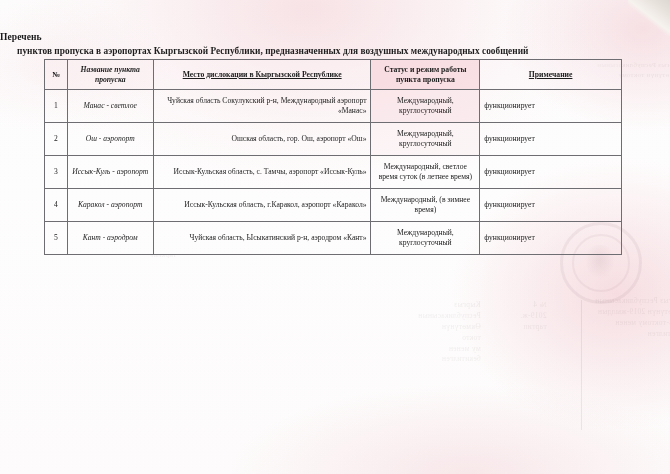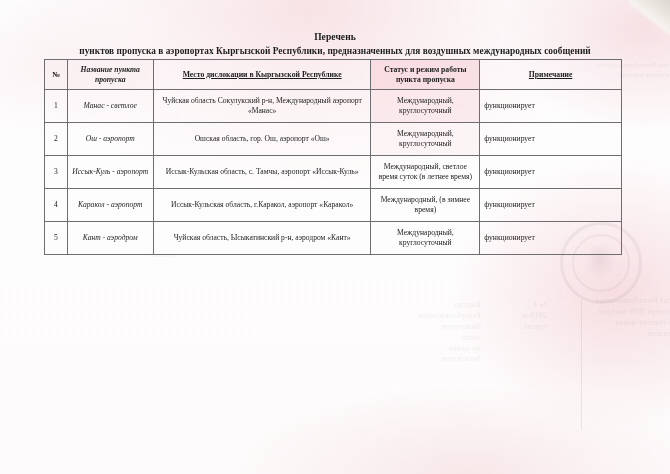--- a/index.html
+++ b/index.html
@@ -104,37 +104,38 @@
     width: 30px; height: 34px;
     background: radial-gradient(ellipse at 50% 45%, rgba(150,115,125,0.13) 0%, rgba(255,255,255,0) 70%);
     border-radius: 45% 45% 40% 40%;
   }
 
   
   #doc-title-block {
     position: absolute;
     left: 0; right: 0;
     top: 32px;
-    text-align: center;
+    text-align: left;
   }
   #doc-title {
     font-size: 9.5px;
     font-weight: bold;
     color: #1a1a1a;
     letter-spacing: .1px;
     line-height: 1.25;
   }
   #doc-subtitle {
     margin-top: 2px;
     font-size: 9.3px;
     font-weight: bold;
     color: #1d1d1d;
     letter-spacing: .05px;
     line-height: 1.2;
     white-space: nowrap;
+    margin-left: 17px;
   }
 
   
   #checkpoints-table-wrap {
     position: absolute;
     left: 44px;
     top: 59px;
     width: 578px;
   }
   table#checkpoints-table {
@@ -166,21 +167,21 @@
   }
   th.col-status { background: rgba(246,214,219,0.70); }
   tbody tr:nth-child(1) td.cell-status { background: rgba(248,225,229,0.62); }
   tbody tr:nth-child(2) td.cell-status { background: rgba(251,238,240,0.45); }
   th.col-num, th.col-name { background: rgba(250,236,239,0.35); }
   th.col-place { background: rgba(252,243,245,0.30); text-decoration: underline; }
   th.col-note  { background: rgba(253,246,247,0.28); text-decoration: underline; }
 
   .c-num   { width: 22px;  text-align: center; }
   .c-name  { width: 84px;  text-align: center; font-style: italic; }
-  .c-place { width: 212px; text-align: center;   padding-left: 6px; }
+  .c-place { width: 212px; text-align: right;   padding-left: 6px; }
   .c-status{ width: 106px; text-align: center; }
   .c-note  { width: 138px; }
 
   tbody td { height: 24px; }
 </style>
 </head>
 <body>
 
 <div id="scan-page"></div>
 <div id="scan-noise"></div>

